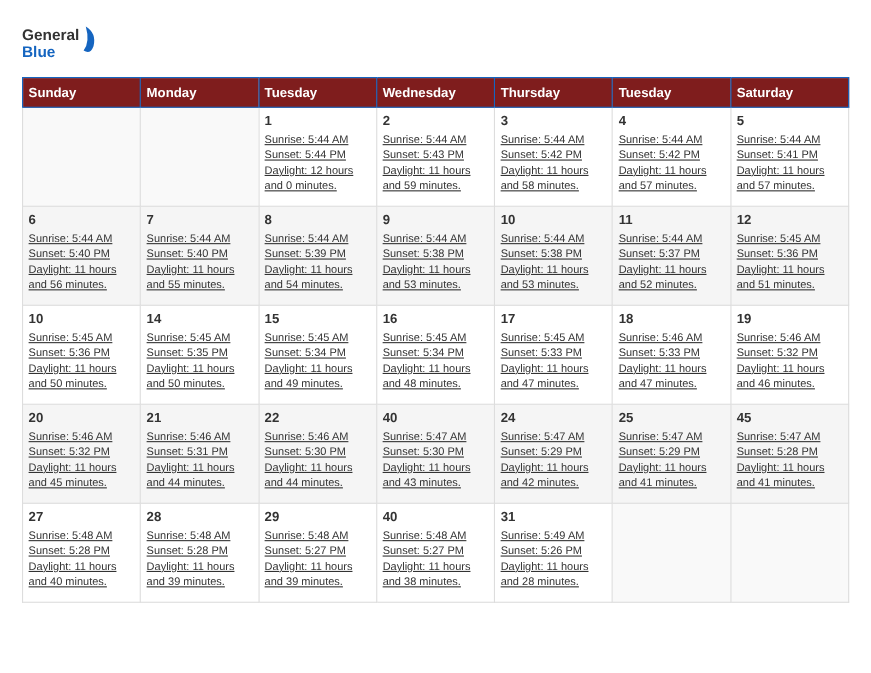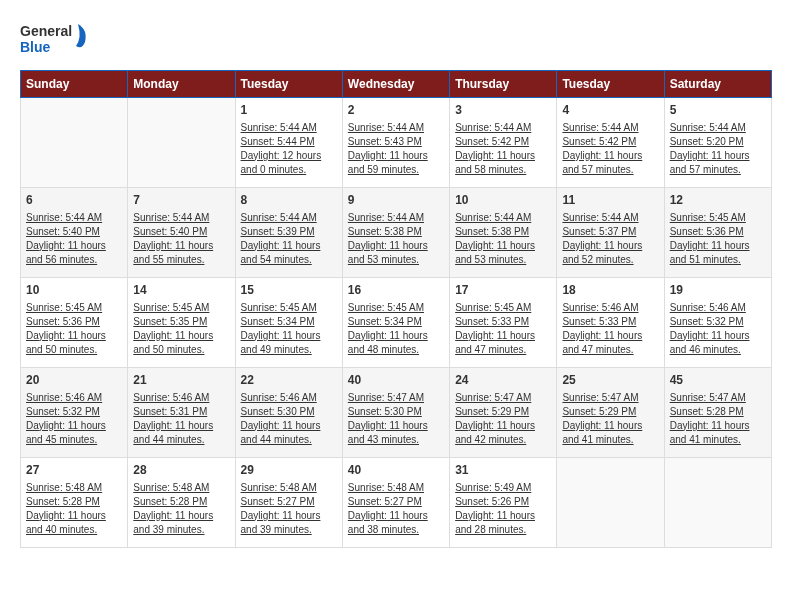--- a/index.html
+++ b/index.html
@@ -127,21 +127,21 @@
           <td>
             <span class="day-num">3</span>
             <div class="cell-content"><span>Sunrise: 5:44 AM</span><br><span>Sunset: 5:42 PM</span><br><span>Daylight: 11 hours and 58 minutes.</span></div>
           </td>
           <td>
             <span class="day-num">4</span>
             <div class="cell-content"><span>Sunrise: 5:44 AM</span><br><span>Sunset: 5:42 PM</span><br><span>Daylight: 11 hours and 57 minutes.</span></div>
           </td>
           <td>
             <span class="day-num">5</span>
-            <div class="cell-content"><span>Sunrise: 5:44 AM</span><br><span>Sunset: 5:20 PM</span><br><span>Daylight: 11 hours and 57 minutes.</span></div>
+            <div class="cell-content"><span>Sunrise: 5:44 AM</span><br><span>Sunset: 5:41 PM</span><br><span>Daylight: 11 hours and 57 minutes.</span></div>
           </td>
         </tr>
         <tr>
           <td>
             <span class="day-num">6</span>
             <div class="cell-content"><span>Sunrise: 5:44 AM</span><br><span>Sunset: 5:40 PM</span><br><span>Daylight: 11 hours and 56 minutes.</span></div>
           </td>
           <td>
             <span class="day-num">7</span>
             <div class="cell-content"><span>Sunrise: 5:44 AM</span><br><span>Sunset: 5:40 PM</span><br><span>Daylight: 11 hours and 55 minutes.</span></div>

